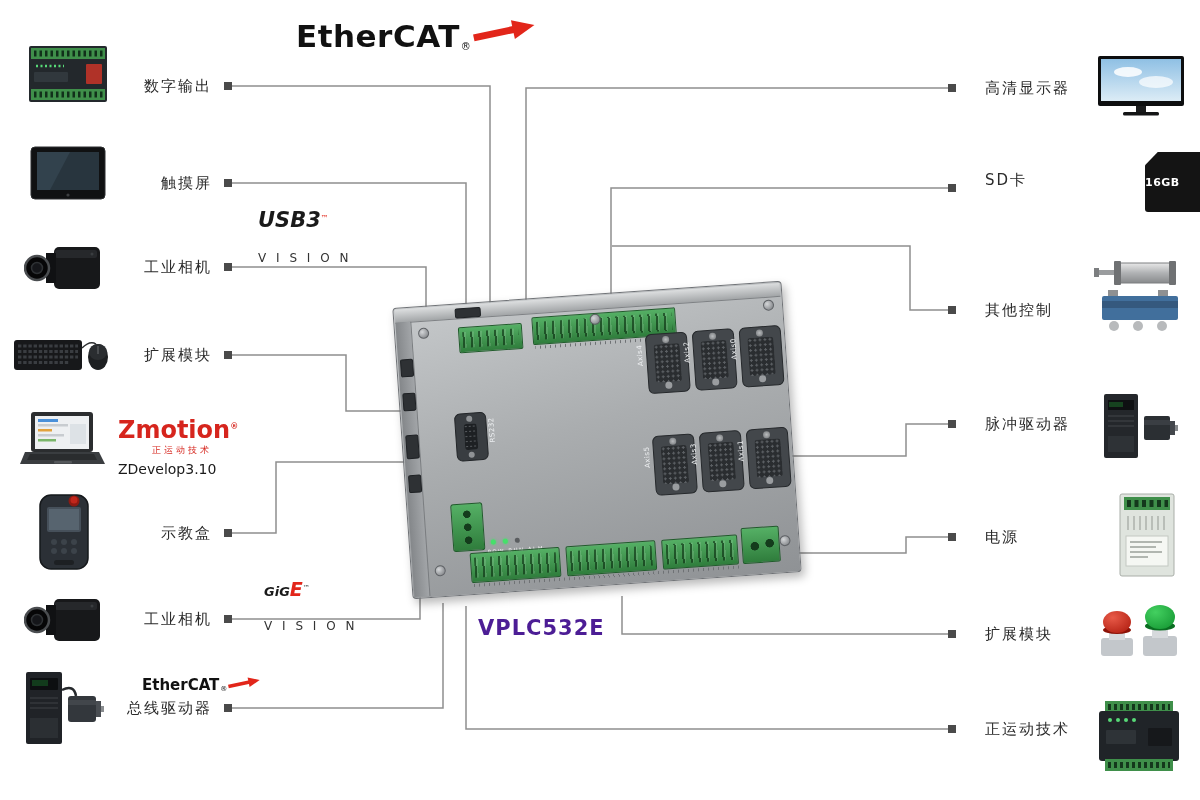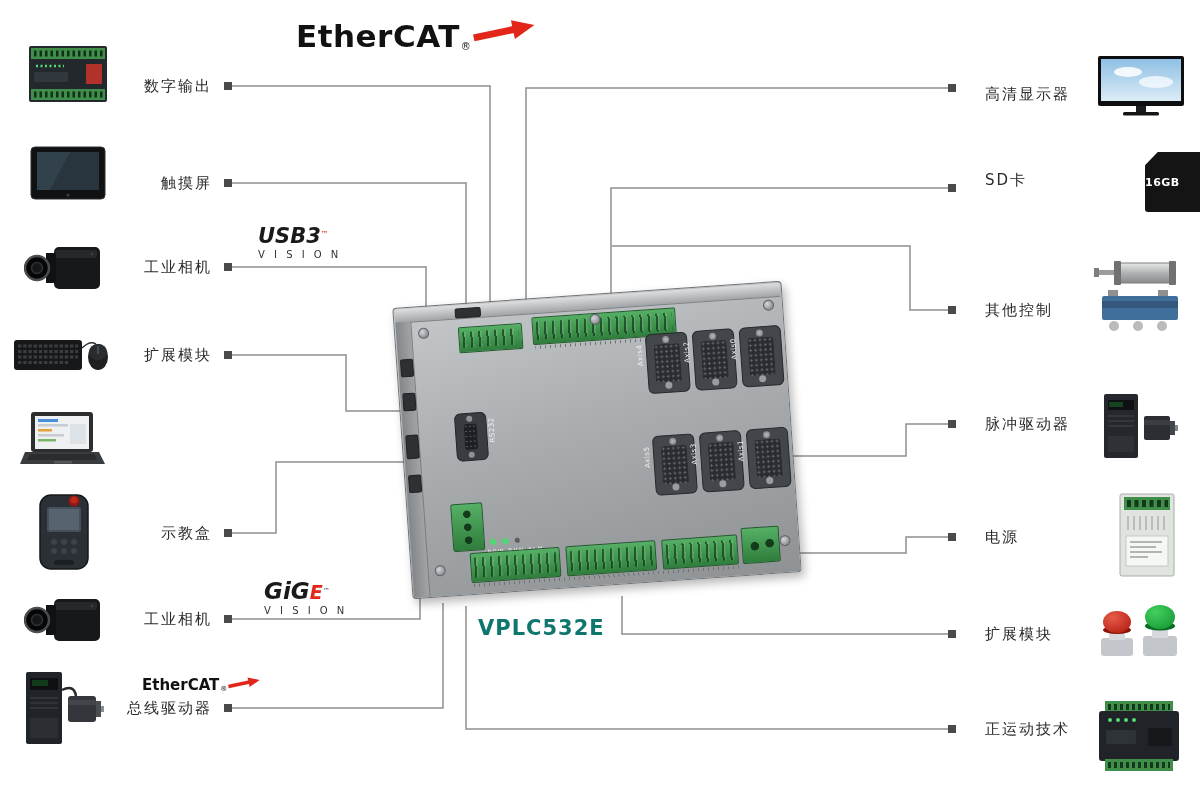--- a/index.html
+++ b/index.html
@@ -13,35 +13,35 @@
 
   
   .ec-main{position:absolute;left:296px;top:14px;display:flex;align-items:flex-end;}
   .ec-text{font-size:31px;font-weight:bold;color:#111;letter-spacing:.5px;}
   .ec-reg{font-size:10px;color:#111;margin:0 0 2px 1px;}
   .ec-arrow{margin:0 0 6px 2px;}
   .ec-small{position:absolute;left:142px;top:674px;display:flex;align-items:flex-end;}
   .ecs-text{font-size:15px;font-weight:bold;color:#111;}
   .ecs-reg{font-size:7px;color:#111;margin:0 0 1px 1px;}
   .ecs-arrow{margin:0 0 2px 1px;}
-  .usb3{position:absolute;left:258px;top:224px;}
+  .usb3{position:absolute;left:258px;top:208px;}
   .usb3-t{font-size:21px;font-weight:bold;font-style:italic;color:#1a1a1a;}
   .usb3-tm{font-size:8px;color:#e2261a;}
   .gige{position:absolute;left:264px;top:578px;}
-  .gige-p{font-size:23px;font-weight:bold;font-style:italic;color:#1a1a1a;}
+  .gige-p{font-size:13px;font-weight:bold;font-style:italic;color:#1a1a1a;}
   .gige-e{font-size:19px;font-weight:bold;font-style:italic;color:#e2261a;}
   .gige-tm{font-size:7px;color:#333;}
-  .vision-t{font-size:10px;letter-spacing:3px;color:#333;margin-top:1px;}
+  .vision-t{font-size:12px;letter-spacing:3px;color:#333;margin-top:19px;}
   .zm{position:absolute;left:118px;top:418px;}
   .zm-brand{font-size:24px;font-weight:bold;color:#d6251d;line-height:1;}
   .zm-reg{font-size:8px;color:#d6251d;}
   .zm-tag{font-size:9px;color:#d6251d;letter-spacing:3px;margin:2px 0 0 34px;}
   .zm-ver{font-size:14px;color:#1a1a1a;margin-top:4px;}
   .model-label{position:absolute;left:478px;top:616px;font-size:21px;font-weight:bold;
-               color:#0f766e;letter-spacing:1px;}
+               color:#4c1d95;letter-spacing:1px;}
 
   
   .ctrl{position:absolute;left:402px;top:294px;width:390px;height:292px;transform:rotate(-4deg);}
   .ctrl-body{position:absolute;inset:0;border-radius:4px;border:1px solid #6f7276;
              background:linear-gradient(168deg,#c6c9cb 0%,#aaadaf 45%,#8f9295 100%);
              box-shadow:3px 5px 10px rgba(0,0,0,.28);}
   .ctrl-topflange{position:absolute;left:2px;right:2px;top:2px;height:13px;
                   background:linear-gradient(#dcdedf,#a2a5a7);border-bottom:1px solid #7e8184;}
   .ctrl-leftflange{position:absolute;left:2px;top:15px;bottom:2px;width:15px;
                    background:linear-gradient(90deg,#84878a,#a2a5a8);border-right:1px solid #7a7d80;}
@@ -369,35 +369,40 @@
   </div>
 
   <div class="lbl lbl-l" style="top:77px">数字输出</div>
   <div class="lbl lbl-l" style="top:174px">触摸屏</div>
   <div class="lbl lbl-l" style="top:258px">工业相机</div>
   <div class="lbl lbl-l" style="top:346px">扩展模块</div>
   <div class="lbl lbl-l" style="top:524px">示教盒</div>
   <div class="lbl lbl-l" style="top:610px">工业相机</div>
   <div class="lbl lbl-l" style="top:699px">总线驱动器</div>
 
-  <div class="lbl lbl-r" style="top:85px">高清显示器</div>
+  <div class="lbl lbl-r" style="top:79px">高清显示器</div>
   <div class="lbl lbl-r" style="top:171px">SD卡</div>
   <div class="lbl lbl-r" style="top:301px">其他控制</div>
   <div class="lbl lbl-r" style="top:415px">脉冲驱动器</div>
   <div class="lbl lbl-r" style="top:528px">电源</div>
   <div class="lbl lbl-r" style="top:625px">扩展模块</div>
   <div class="lbl lbl-r" style="top:720px">正运动技术</div>
 
   <div class="usb3">
     <div><span class="usb3-t">USB3</span><sup class="usb3-tm">™</sup></div>
     <div class="vision-t">V I S I O N</div>
   </div>
   <div class="gige">
     <div><span class="gige-p">GiG</span><span class="gige-e">E</span><sup class="gige-tm">™</sup></div>
     <div class="vision-t">V I S I O N</div>
+  </div>
+  <div class="zm">
+    <div class="zm-brand"><span>Zmotion</span><sup class="zm-reg">®</sup></div>
+    <div class="zm-tag">正运动技术</div>
+    <div class="zm-ver">ZDevelop3.10</div>
   </div>
   <div class="ec-small">
     <span class="ecs-text">EtherCAT</span>
     <span class="ecs-reg">®</span>
     <svg class="ecs-arrow" width="32" height="18" viewBox="0 0 62 34">
       <g transform="rotate(-12 31 17)">
           <rect x="0" y="14" width="42" height="7" fill="#e2261a"></rect>
       <polygon points="40,8 62,17.5 40,27" fill="#e2261a"></polygon>
         </g>
     </svg>

